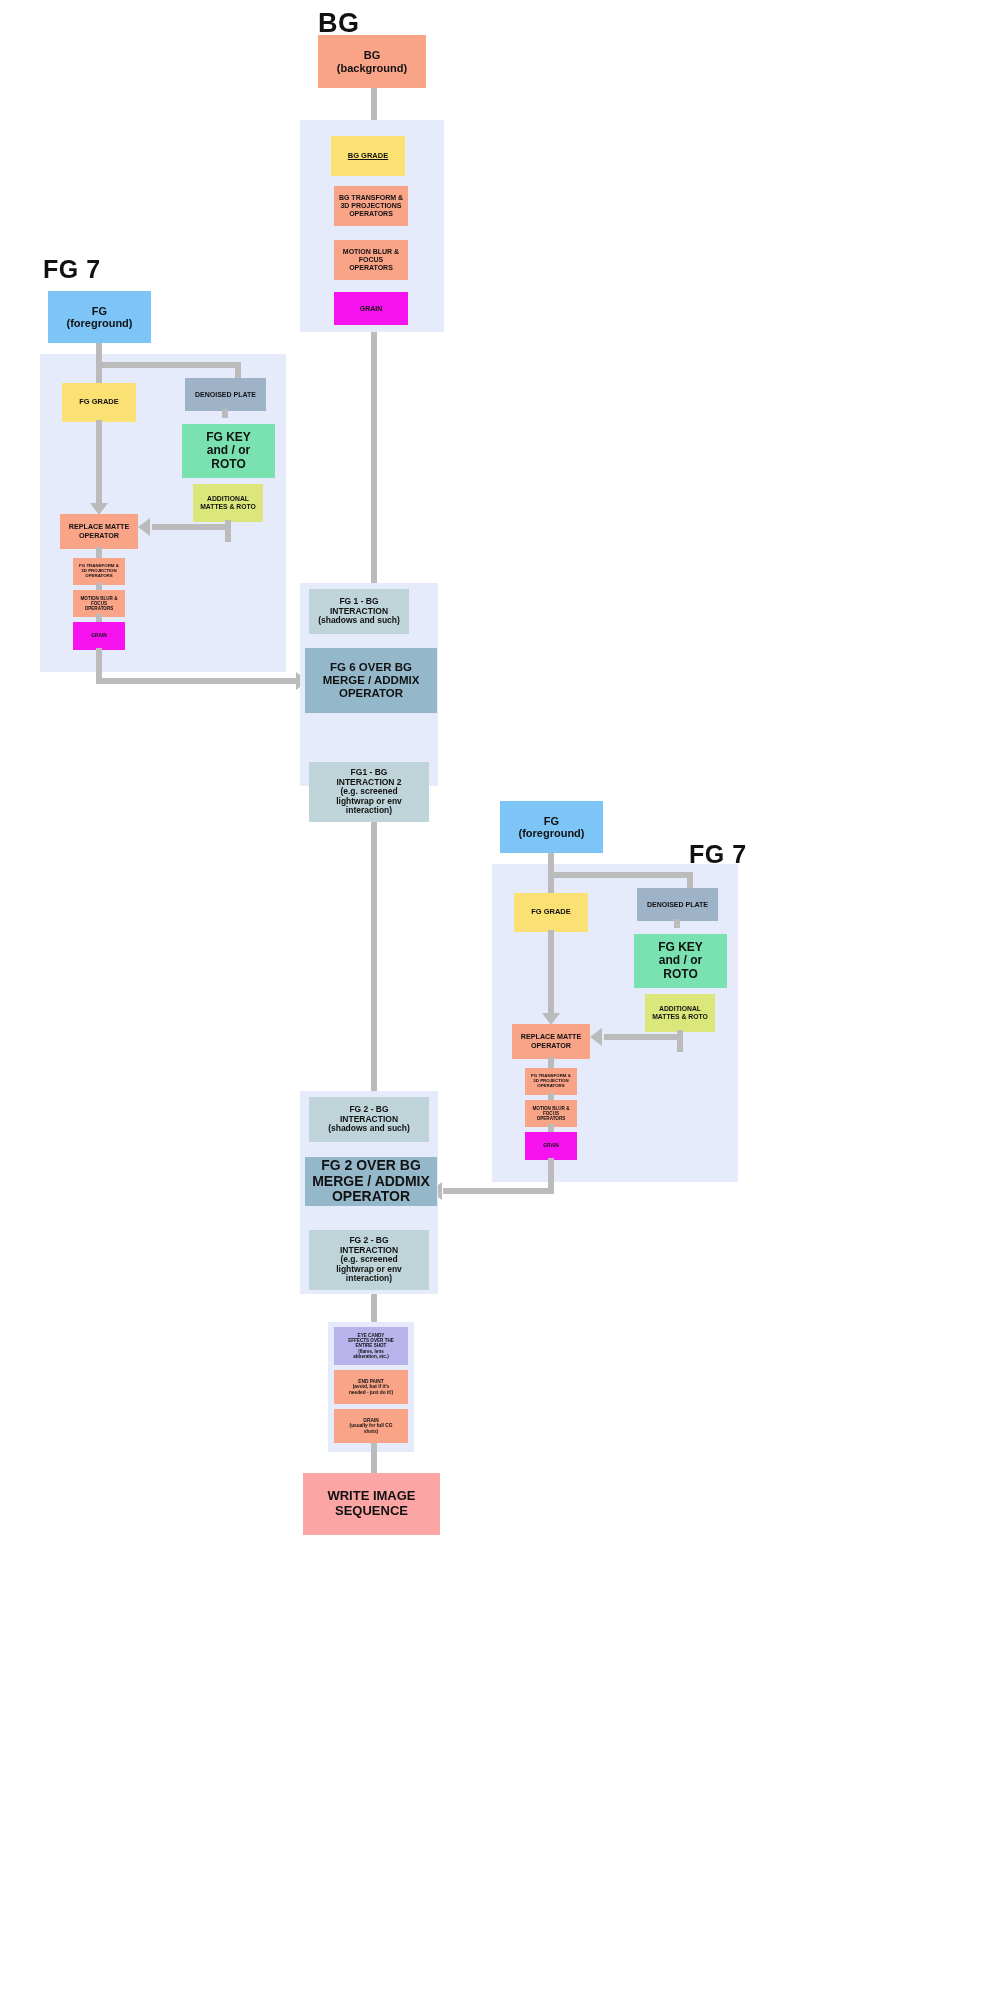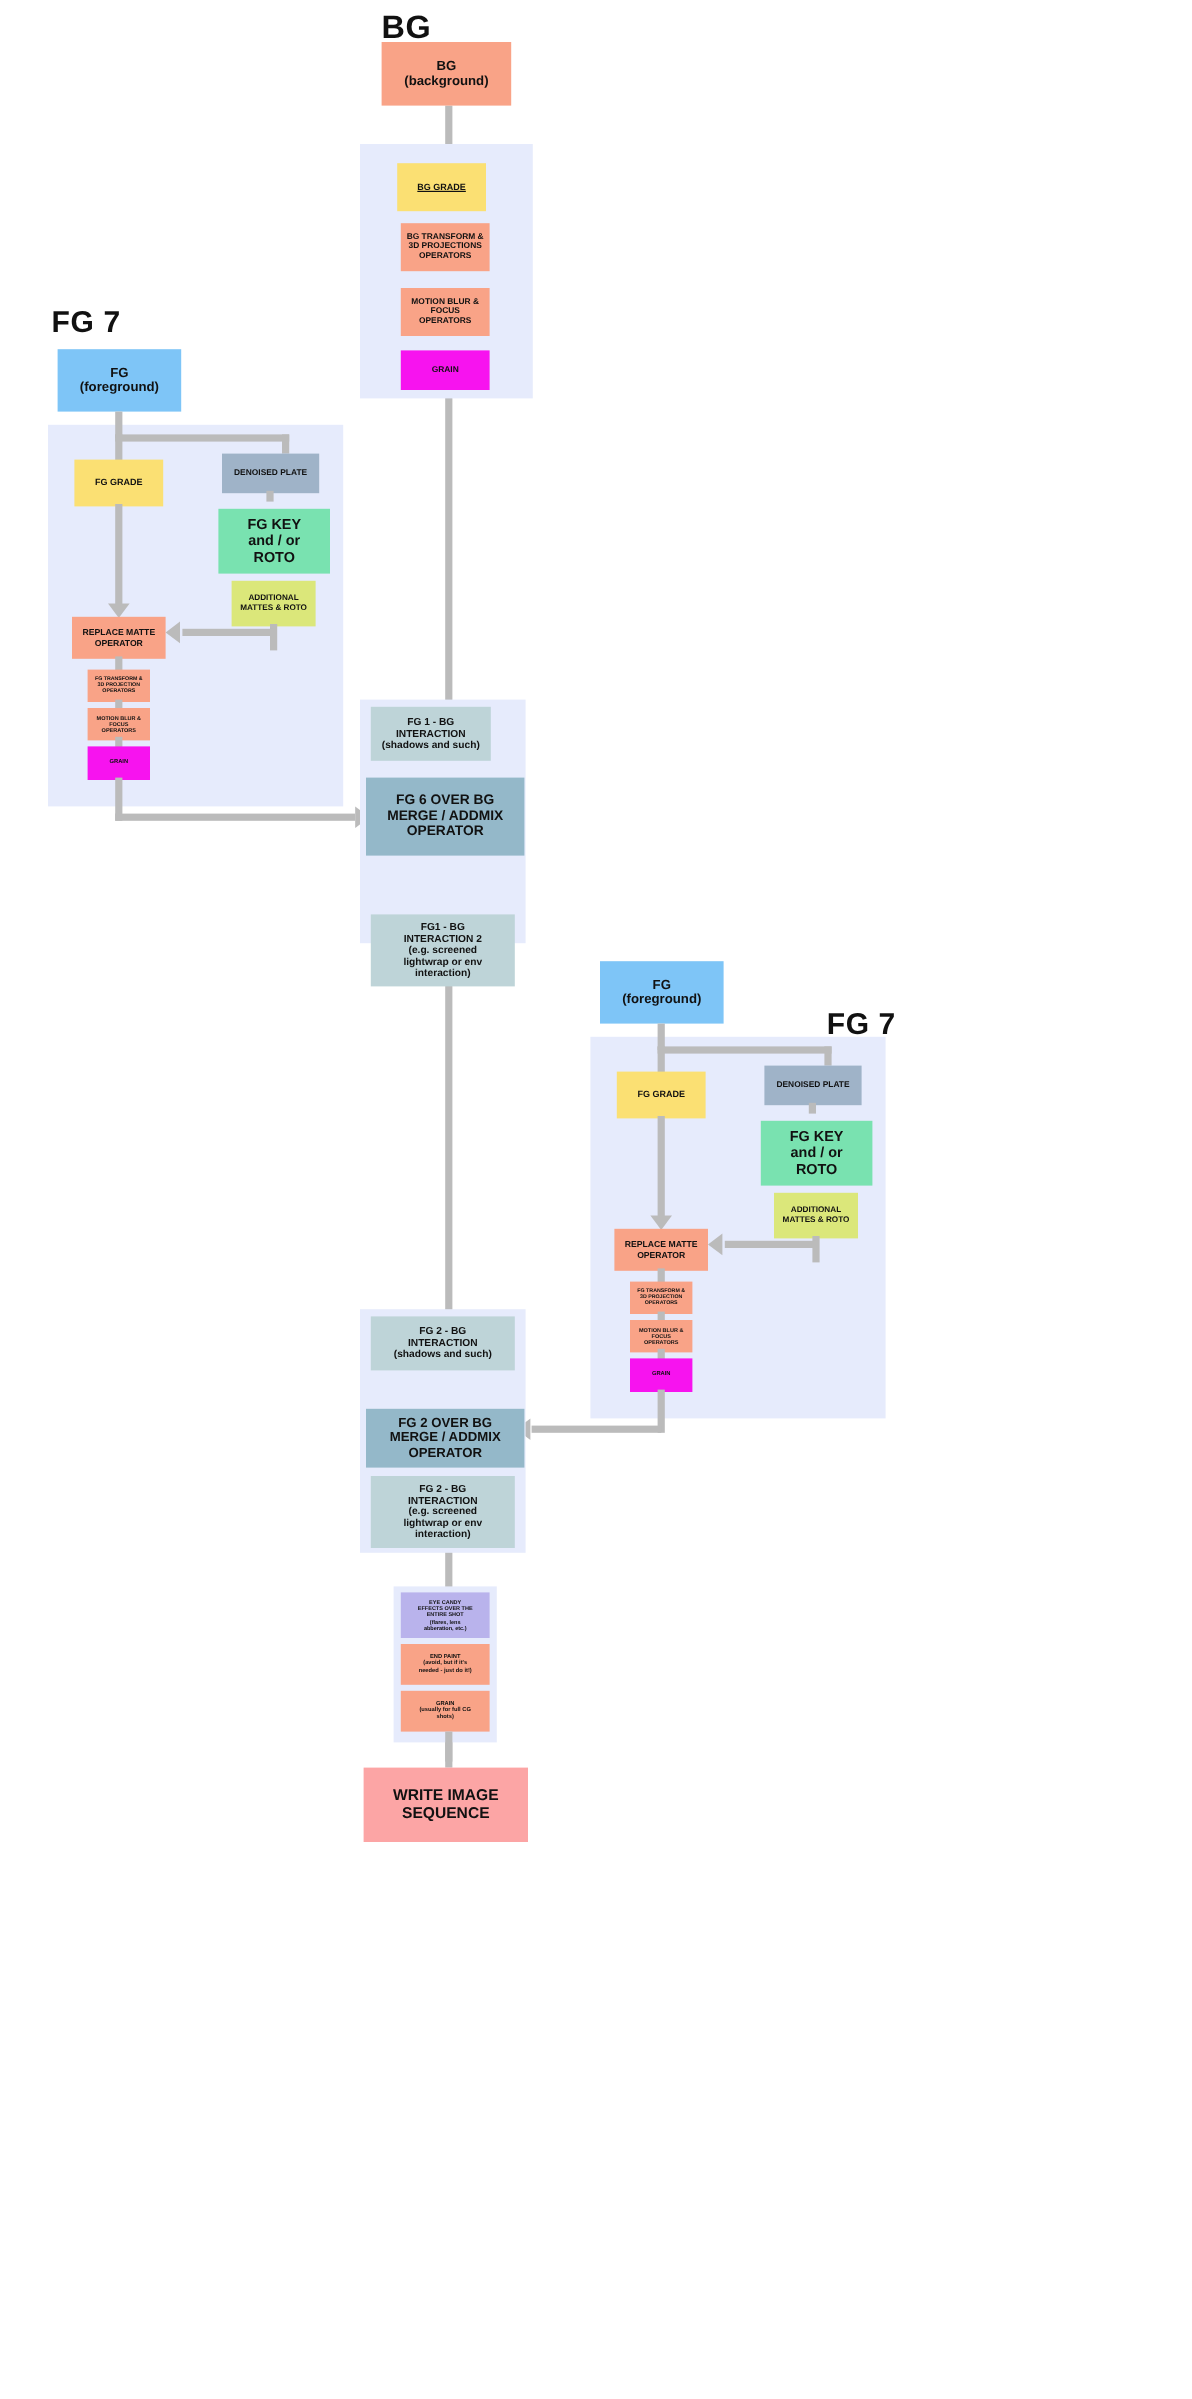--- a/index.html
+++ b/index.html
@@ -228,21 +228,21 @@
   <div class="vline" style="left:548px; top:1158px; height:36px;"></div>
   <div class="hline" style="left:443px; top:1188px; width:108px;"></div>
   <div class="arrow-left" style="left:430px; top:1182px;"></div>
 
   <div class="group-panel" style="left:300px; top:1091px; width:138px; height:203px;"></div>
 
   <div class="node" style="left:309px; top:1097px; width:120px; height:45px; background:#bed4d8; font-size:8.5px;">FG 2 - BG
 INTERACTION
 (shadows and such)</div>
 
-  <div class="node" style="left:305px; top:1157px; width:132px; height:49px; background:#94b8c9; font-size:11px;margin-top:17px;">FG 2 OVER BG
+  <div class="node" style="left:305px; top:1157px; width:132px; height:49px; background:#94b8c9; font-size:14px;">FG 2 OVER BG
 MERGE / ADDMIX
 OPERATOR</div>
 
   <div class="node" style="left:309px; top:1230px; width:120px; height:60px; background:#bed4d8; font-size:8.5px;">FG 2 - BG
 INTERACTION
 (e.g. screened
 lightwrap or env
 interaction)</div>
 
   <div class="group-panel" style="left:328px; top:1322px; width:86px; height:130px;"></div>

